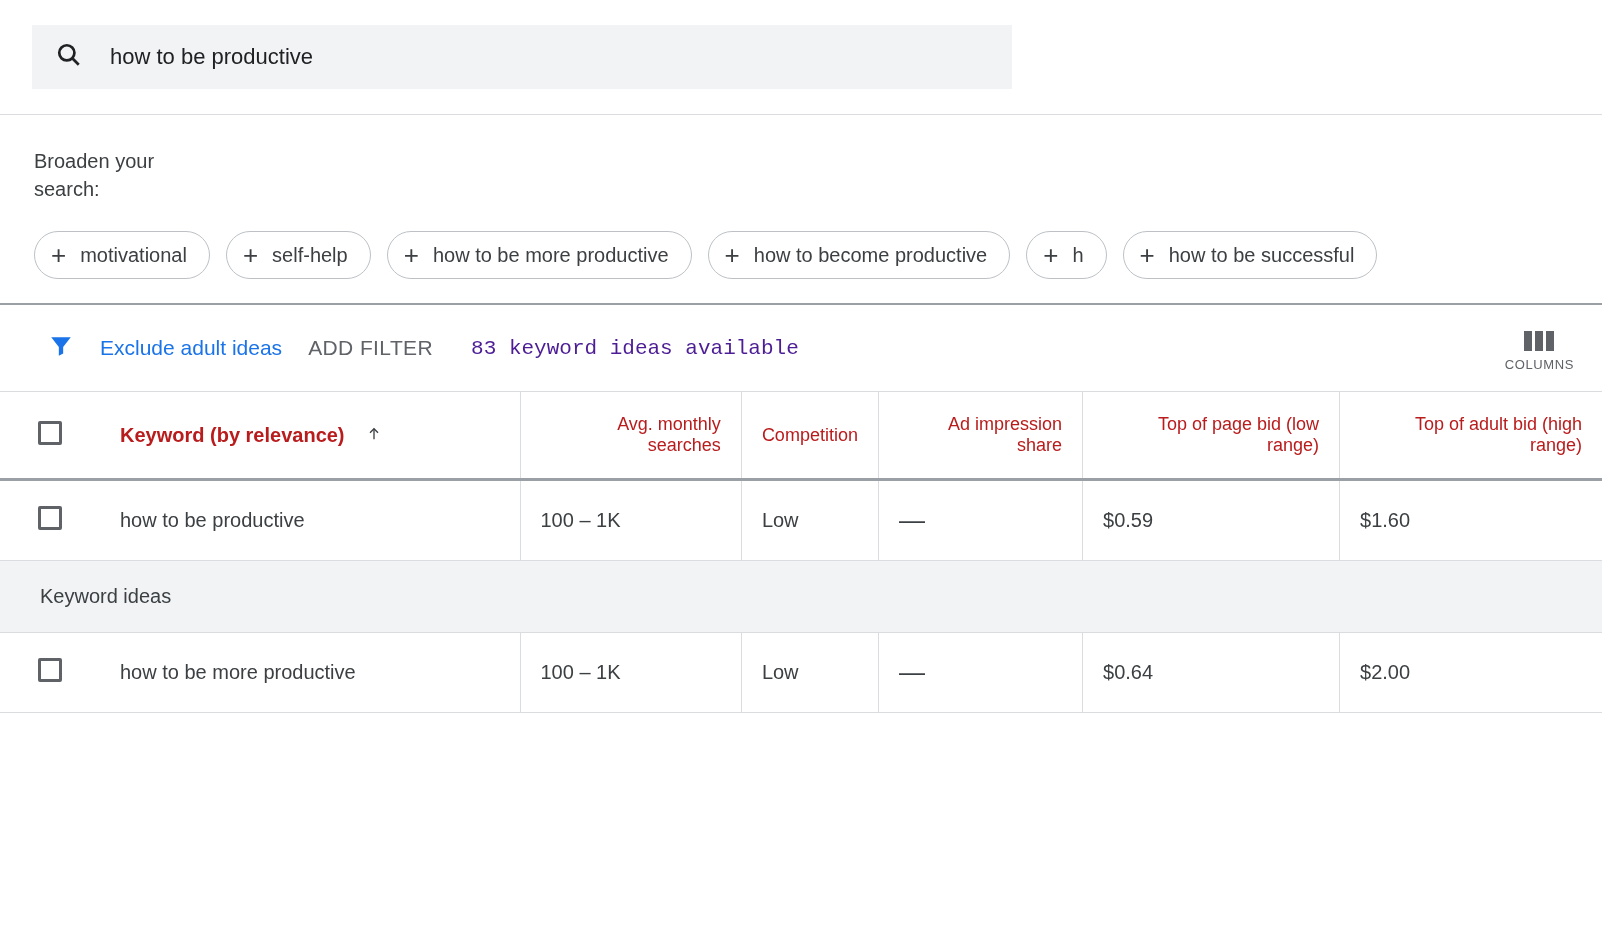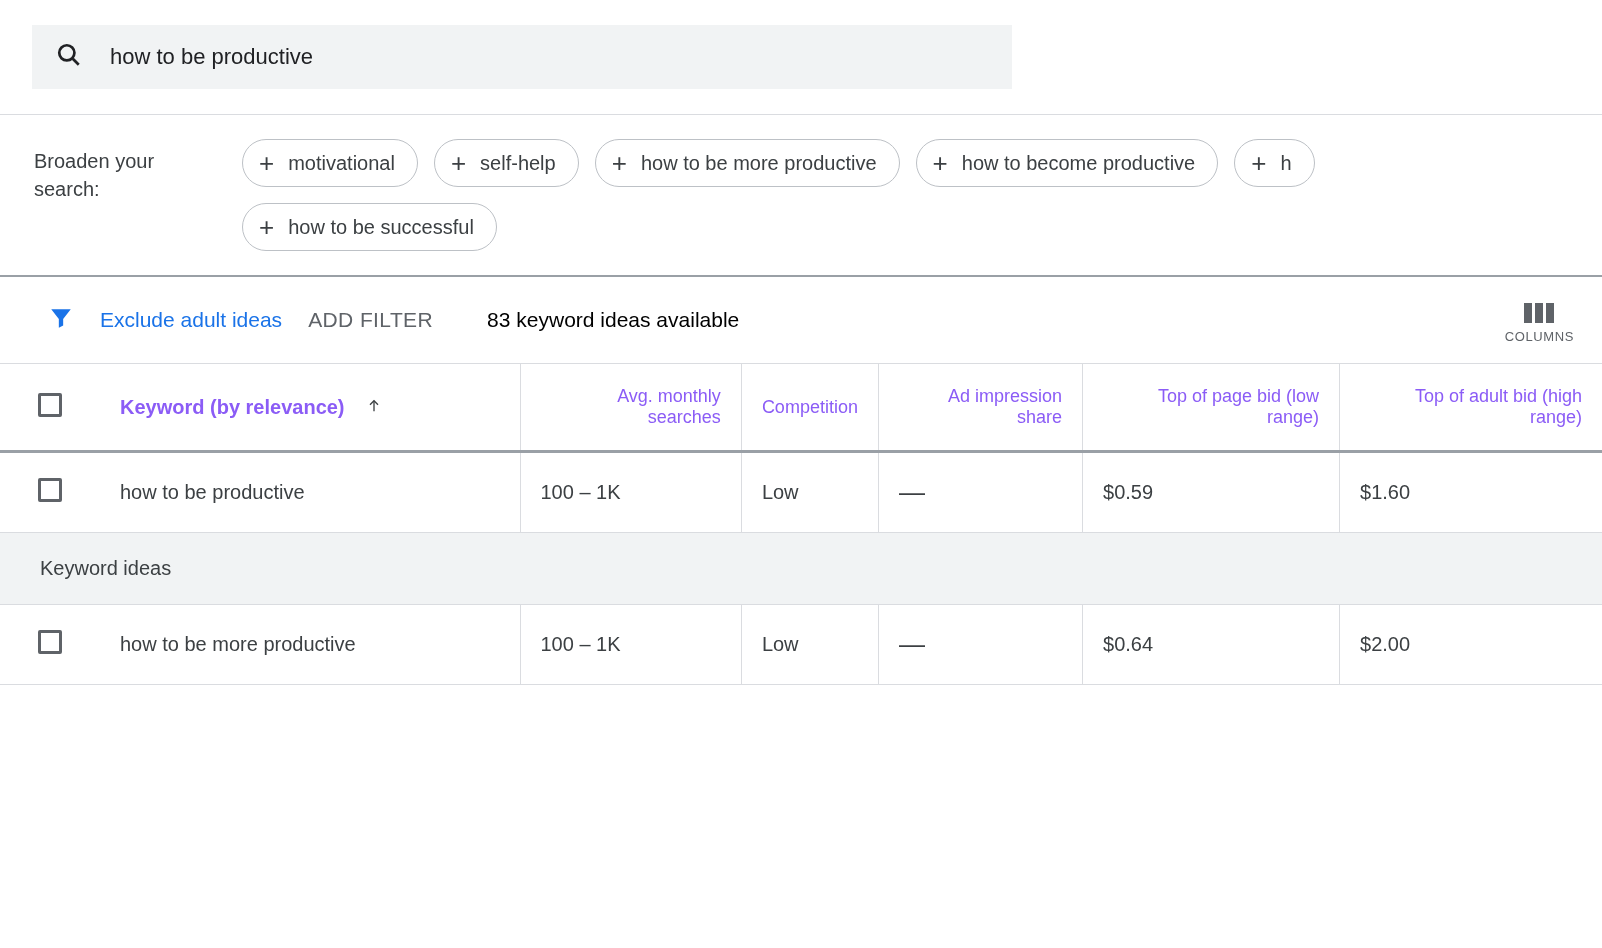--- a/index.html
+++ b/index.html
@@ -22,20 +22,21 @@
   .search-bar input {
     border: none; background: transparent; font-size: 22px; color: #202124;
     flex: 1; outline: none;
   }
   .broaden-section {
     border-top: 1px solid #dadce0;
     display: flex;
     padding: 24px 32px 24px 34px;
     gap: 28px;
     align-items: flex-start;
+    flex-direction: column;
   }
   .broaden-label {
     font-size: 20px; color: #3c4043; line-height: 1.4; width: 180px; flex-shrink:0;
     padding-top: 8px;
   }
   .chip-row { display: flex; flex-wrap: wrap; gap: 16px; }
   .chip {
     display: inline-flex; align-items: center; gap: 14px;
     border: 1px solid #bdc1c6; border-radius: 24px;
     padding: 10px 22px 10px 16px; font-size: 20px; color: #3c4043;
@@ -45,31 +46,31 @@
   .filter-row {
     display: flex; align-items: center; gap: 26px;
     padding: 28px 32px 28px 48px;
     border-top: 2px solid #9aa0a6;
     border-bottom: 1px solid #dadce0;
     position: relative;
   }
   .filter-row .funnel { color: #1a73e8; }
   .exclude-link { color: #1a73e8; font-size: 21px; cursor:pointer; }
   .add-filter { color: #5f6368; font-size: 21px; font-weight: 400; letter-spacing: 0.4px; cursor:pointer; }
-  .ideas-avail { color: #000000; font-size: 21px; margin-left: 28px; }
+  .ideas-avail { color: #4c1d95; font-size: 21px; margin-left: 12px; font-family: Liberation Mono, monospace; }
   .columns-btn {
     position: absolute; right: 28px; top: 26px; text-align: center; cursor:pointer;
     color: #5f6368;
   }
   .columns-btn .bars { display:flex; gap:3px; justify-content:center; margin-bottom:6px;}
   .columns-btn .bar { width:8px; height:20px; background:#5f6368; }
   .columns-btn .lbl { font-size: 13px; letter-spacing:0.6px; }
   table { width: 100%; border-collapse: collapse; }
   thead th {
-    font-size: 18px; font-weight: 400; color: #8b5cf6;
+    font-size: 18px; font-weight: 400; color: #b91c1c;
     border-bottom: 3px solid #9aa0a6;
     border-right: 1px solid #dadce0;
     padding: 22px 20px; text-align: right; vertical-align: middle;
     background:#fff;
   }
   thead th:first-child { width: 100px; text-align:center; border-right:none; }
   thead th:last-child { border-right:none; }
   th.kw-col { text-align:left; font-weight:600; font-size:20px; width:420px; }
   .sort-arrow { margin-left: 16px; display:inline-block; }
   tbody td {

